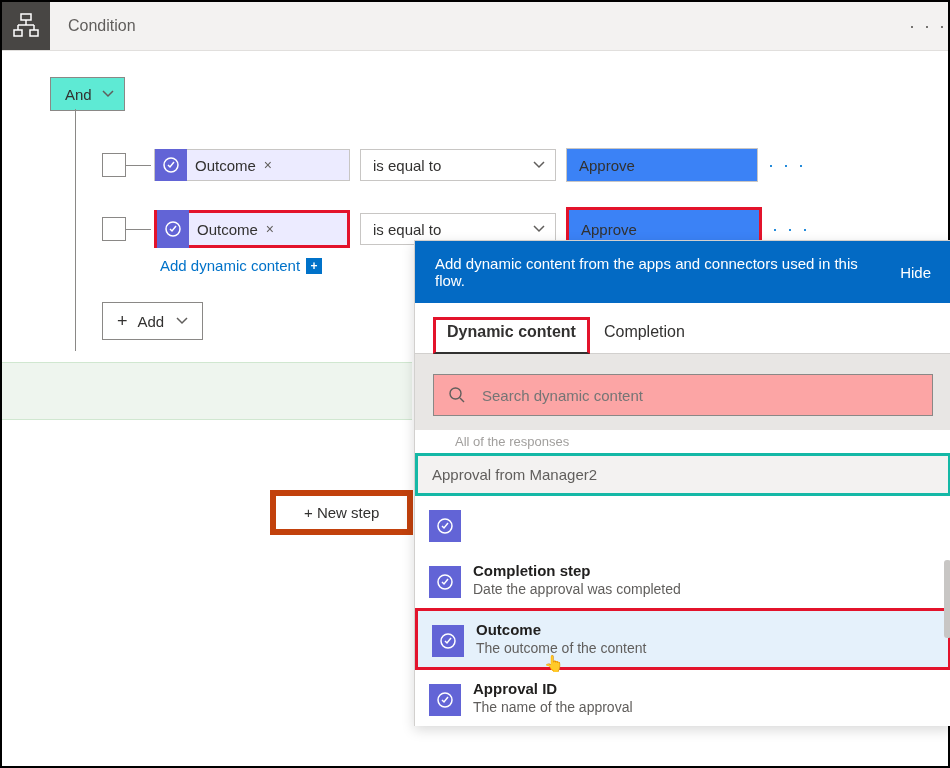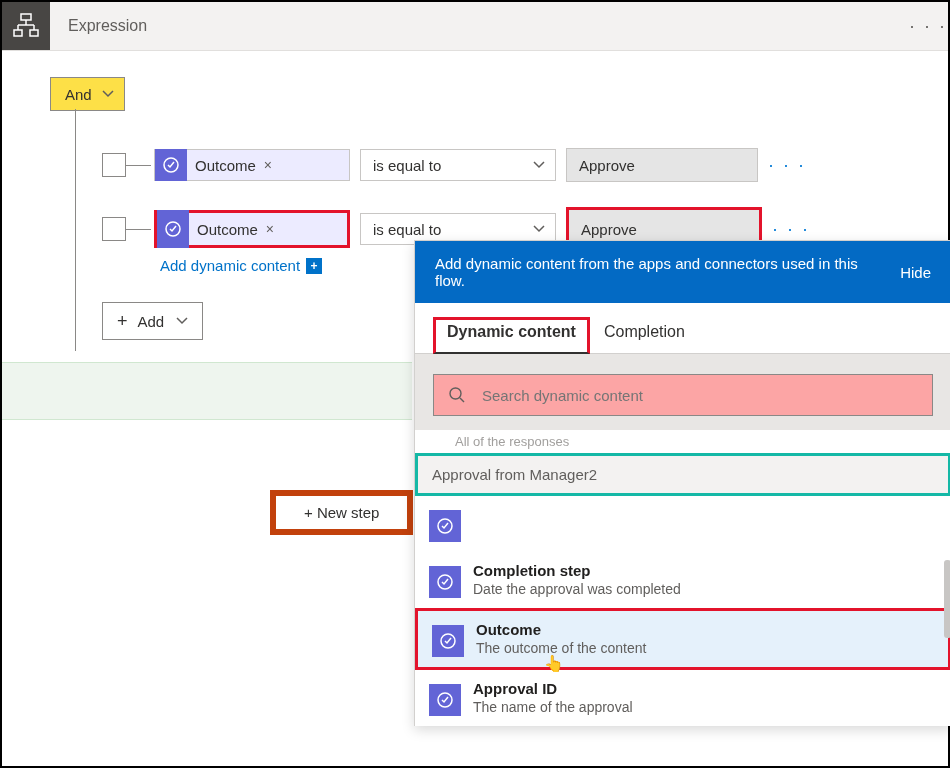--- a/index.html
+++ b/index.html
@@ -57,21 +57,21 @@
   padding: 26px 0 0 48px;
 }
 .and-select {
   display: inline-flex;
   align-items: center;
   border: 1px solid #8a8886;
   height: 32px;
   padding: 0 10px 0 14px;
   font-size: 15px;
   cursor: pointer;
-  background: #fde047;
+  background: #5eead4;
 }
 .and-select .chev { margin-left: 10px; }
 
 .treeline-v {
   position: absolute;
   width: 1px;
   background: #8a8886;
   left: 73px;
   top: 58px;
   height: 242px;
@@ -134,21 +134,21 @@
 }
 .val-input {
   width: 166px;
   height: 32px;
   border: 1px solid #c8c6c4;
   margin-left: 10px;
   padding: 0 12px;
   font-size: 15px;
   display:flex;
   align-items:center;
-  background:#e5e5e5;
+  background:#3b82f6;
 }
 .row-more {
   margin-left: 10px;
   color: #0078d4;
   font-size: 18px;
   letter-spacing: 2px;
   cursor: pointer;
 }
 .redbox {
   border: 3px solid #e3132b;
@@ -291,21 +291,21 @@
       <svg width="26" height="26" viewBox="0 0 26 26">
         <rect x="8" y="1" width="10" height="6" fill="none" stroke="#fff" stroke-width="1.5"></rect>
         <line x1="13" y1="7" x2="13" y2="12" stroke="#fff" stroke-width="1.5"></line>
         <line x1="5" y1="12" x2="21" y2="12" stroke="#fff" stroke-width="1.5"></line>
         <line x1="5" y1="12" x2="5" y2="17" stroke="#fff" stroke-width="1.5"></line>
         <line x1="21" y1="12" x2="21" y2="17" stroke="#fff" stroke-width="1.5"></line>
         <rect x="1" y="17" width="8" height="6" fill="none" stroke="#fff" stroke-width="1.5"></rect>
         <rect x="17" y="17" width="8" height="6" fill="none" stroke="#fff" stroke-width="1.5"></rect>
       </svg>
     </div>
-    <div class="card-title">Expression</div>
+    <div class="card-title">Condition</div>
     <div class="card-more">· · ·</div>
   </div>
 
   <div class="condition-body">
     <div class="and-select">
       <span>And</span>
       <svg class="chev" width="12" height="8" viewBox="0 0 12 8">
           <polyline class="chev-svg" points="1,1 6,6 11,1"></polyline>
         </svg>
     </div>

